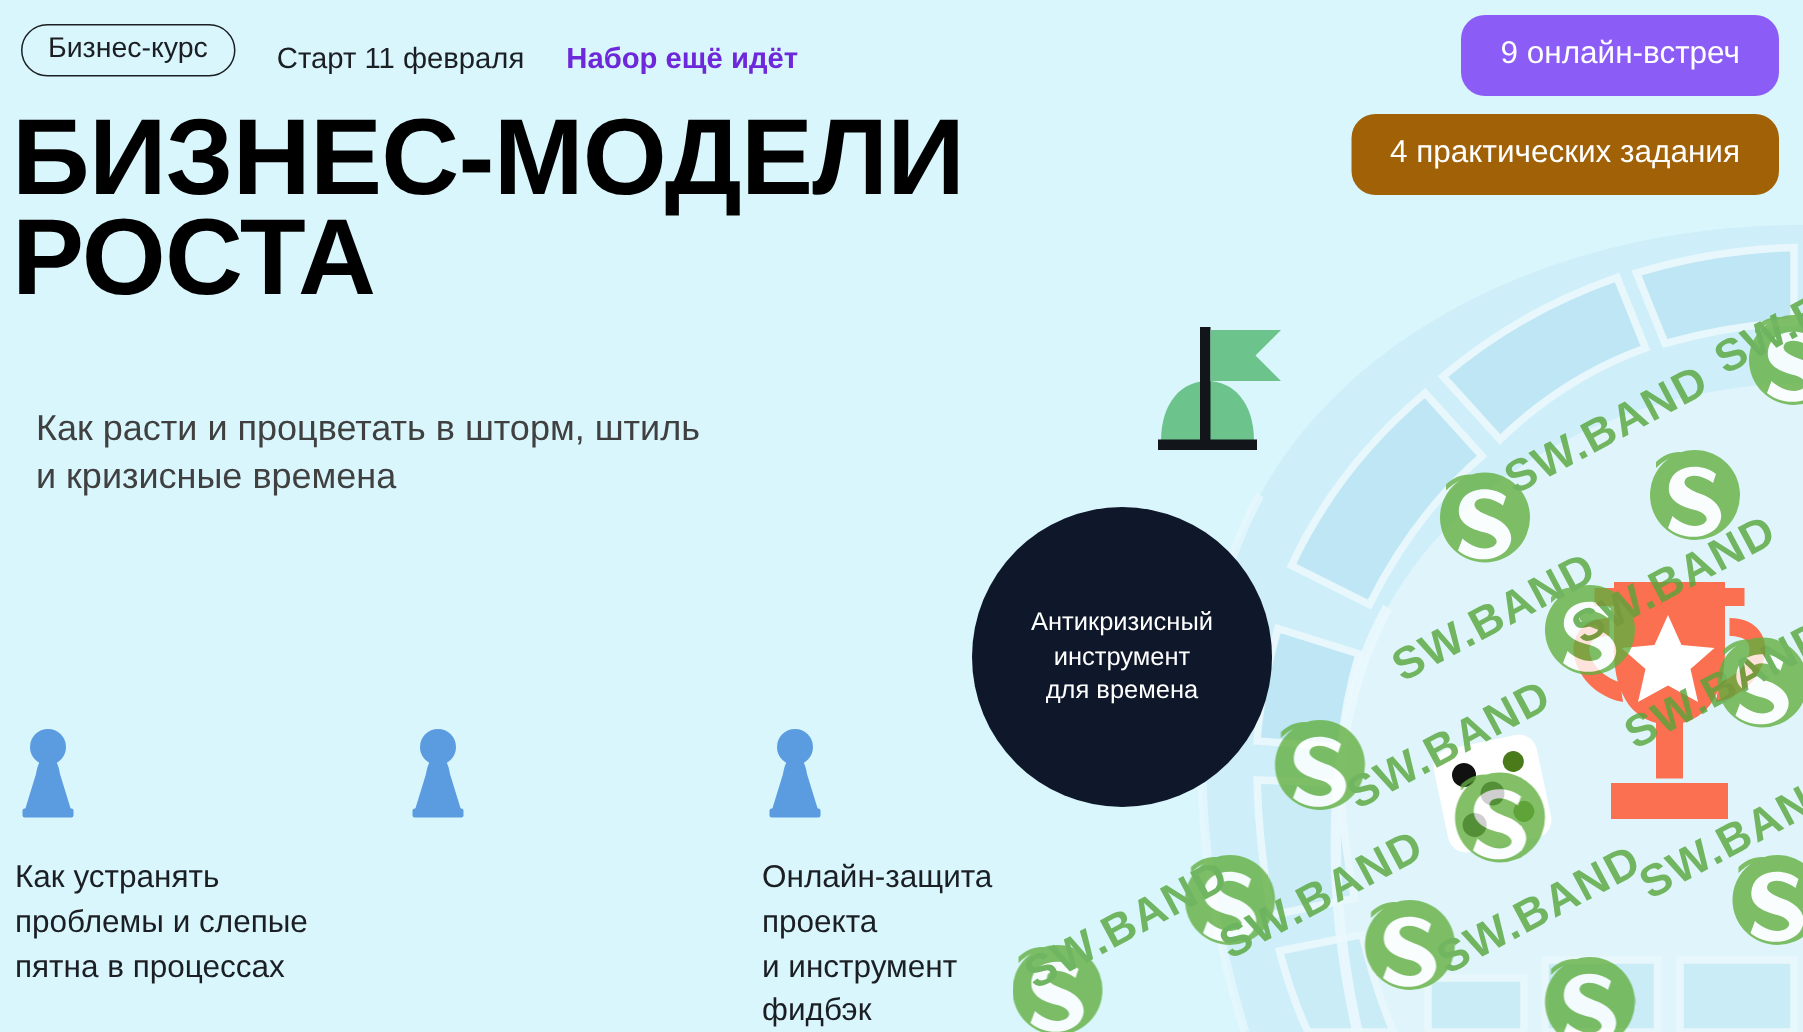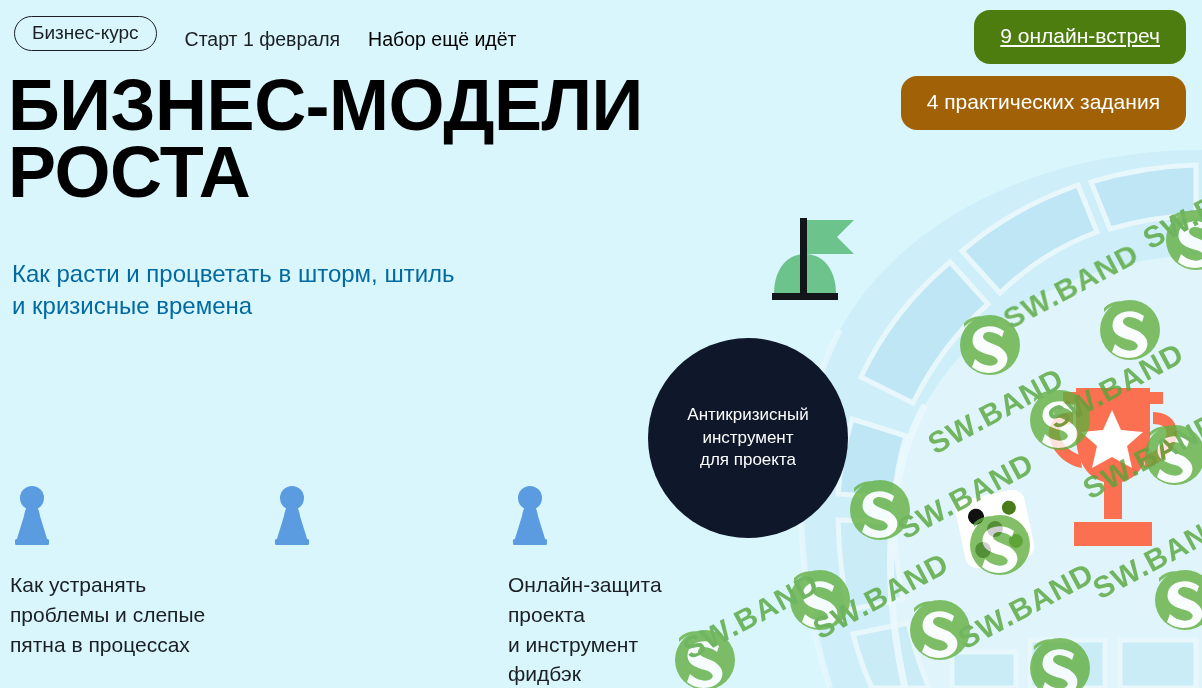--- a/index.html
+++ b/index.html
@@ -20,41 +20,41 @@
   .watermark{position:absolute;inset:0;width:1202px;height:688px;pointer-events:none;}
 
   
   .topbar{position:absolute;left:14px;top:12px;display:flex;align-items:flex-end;gap:28px;}
   .pill{
     border:1.6px solid #1b1f24;border-radius:999px;
     padding:6px 17px 8px;font-size:19px;line-height:1;
     background:transparent;white-space:nowrap;
   }
   .meta-start{font-size:19.5px;color:#1b1f24;white-space:nowrap;}
-  .meta-strong{font-size:19.5px;font-weight:400;color:#000000;white-space:nowrap;margin-top:16px;}
+  .meta-strong{font-size:19.5px;font-weight:700;color:#6d28d9;white-space:nowrap;margin-top:16px;}
 
   
   .headline{
     position:absolute;left:8px;top:72px;width:850px;
     font-size:72px;line-height:0.93;font-weight:700;
     letter-spacing:-0.5px;color:#000000;text-transform:uppercase;
     margin:0;
   }
   .subhead{
     position:absolute;left:12px;top:258px;width:520px;
-    font-size:24px;line-height:1.33;color:#0369a1;margin:0;font-weight:400;
+    font-size:24px;line-height:1.33;color:#404040;margin:12px;font-weight:400;
   }
 
   
   .badges{position:absolute;right:16px;top:10px;display:flex;flex-direction:column;align-items:flex-end;gap:12px;}
   .badge{
     border-radius:16px;color:#fff;font-size:21px;line-height:1;
     padding:15px 26px 18px;white-space:nowrap;font-weight:400;
   }
-  .badge-orange{background:#4d7c0f;text-decoration:underline;}
+  .badge-orange{background:#8b5cf6;}
   .badge-green{background:#a16207;}
 
   
   .circle{
     position:absolute;left:648px;top:338px;width:200px;height:200px;
     border-radius:50%;background:#0f172a;
     display:flex;align-items:center;justify-content:center;text-align:center;
   }
   .circle p{margin:0;color:#fff;font-size:17px;line-height:1.32;}
 
@@ -129,27 +129,27 @@
     <circle cx="37" cy="37" r="8" fill="#111111"></circle>
     <circle cx="21" cy="55" r="8" fill="#111111"></circle>
     <circle cx="55" cy="19" r="7" fill="#4a7b1a"></circle>
     <circle cx="55" cy="53" r="7" fill="#4a7b1a"></circle>
   </svg>
 
   <div class="circle">
     <p>
       <span>Антикризисный</span><br>
       <span>инструмент</span><br>
-      <span>для проекта</span>
+      <span>для времена</span>
     </p>
   </div>
 
   <div class="topbar">
     <span class="pill">Бизнес-курс</span>
-    <span class="meta-start">Старт 1 февраля</span>
+    <span class="meta-start">Старт 11 февраля</span>
     <span class="meta-strong">Набор ещё идёт</span>
   </div>
 
   <h1 class="headline">
     <span>БИЗНЕС-МОДЕЛИ</span><br>
     <span>РОСТА</span>
   </h1>
 
   <p class="subhead">
     <span>Как расти и процветать в шторм, штиль</span><br>

